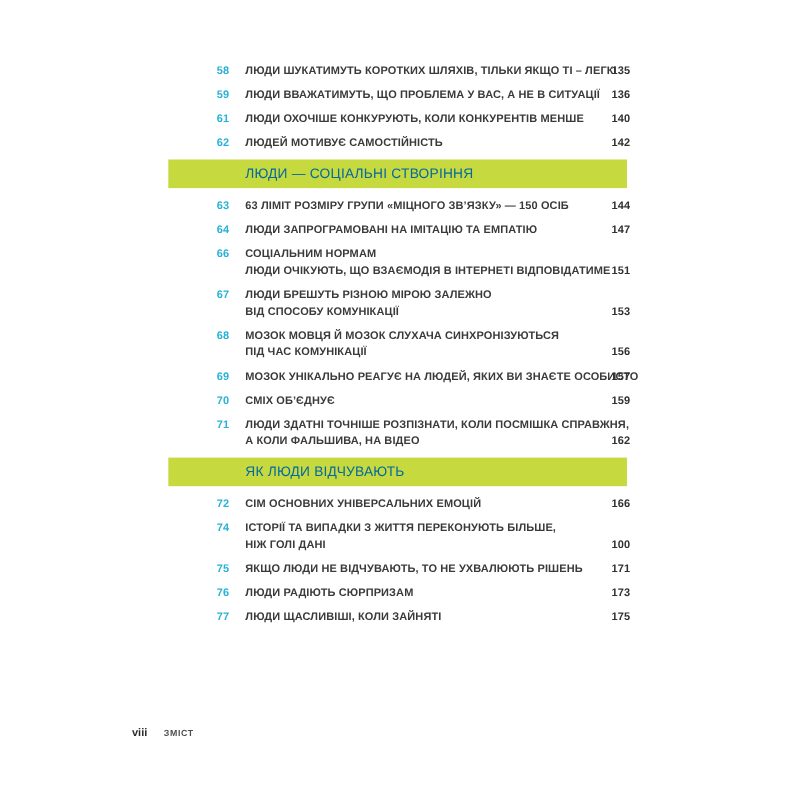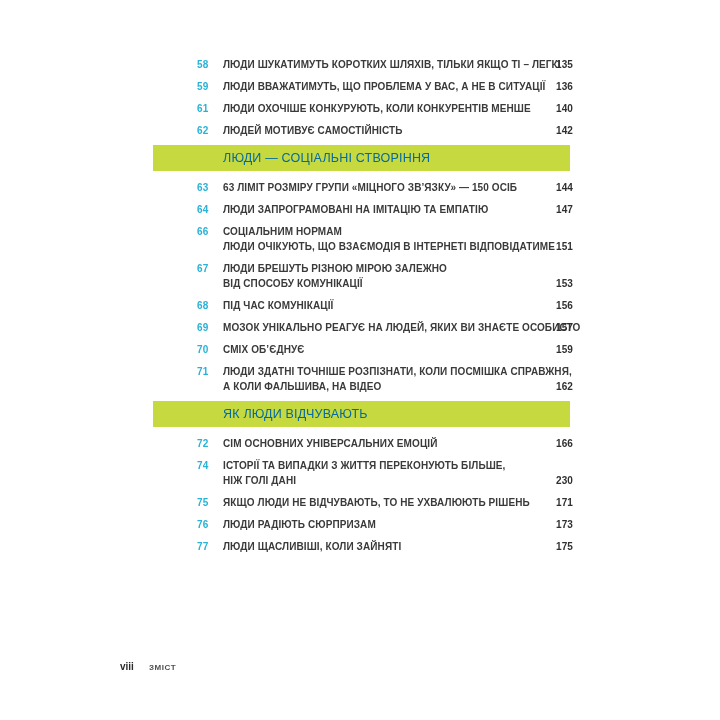--- a/index.html
+++ b/index.html
@@ -18,21 +18,21 @@
   .num{position:absolute;left:0;top:0;color:var(--accent);line-height:15px;}
   .lines{margin-left:26px;padding-right:26px;}
   .line{line-height:15px;white-space:nowrap;}
   .pg{position:absolute;right:0;bottom:0;line-height:15px;color:#303030;}
   .section-bar{
     height:26px;width:417px;margin:4px 0 9px -44px;
     background:var(--section);display:flex;align-items:center;
     box-sizing:border-box;padding-left:70px;
   }
   .section-title{font-size:12.5px;font-weight:normal;color:#0369a1;letter-spacing:0.2px;text-align:center;}
-  .footer{position:absolute;left:120px;top:661px;display:flex;align-items:flex-end;gap:15px;}
+  .footer{position:absolute;left:120px;top:661px;display:flex;align-items:center;gap:15px;}
   .footer-num{font-size:10px;font-weight:bold;color:#2b2b2b;}
   .footer-label{font-size:8px;font-weight:bold;color:#4f4f4f;letter-spacing:0.6px;}
 </style>
 </head>
 <body>
 
 <div class="page">
   <div class="content">
   <div class="row">
     <span class="num">58</span>
@@ -102,20 +102,21 @@
     <div class="lines">
           <div class="line">ЛЮДИ БРЕШУТЬ РІЗНОЮ МІРОЮ ЗАЛЕЖНО</div>
           <div class="line">ВІД СПОСОБУ КОМУНІКАЦІЇ</div>
         </div>
     <span class="pg">153</span>
   </div>
 
   <div class="row">
     <span class="num">68</span>
     <div class="lines">
+          <div class="line">МОЗОК МОВЦЯ Й МОЗОК СЛУХАЧА СИНХРОНІЗУЮТЬСЯ</div>
           <div class="line">ПІД ЧАС КОМУНІКАЦІЇ</div>
         </div>
     <span class="pg">156</span>
   </div>
 
   <div class="row">
     <span class="num">69</span>
     <div class="lines">
           <div class="line">МОЗОК УНІКАЛЬНО РЕАГУЄ НА ЛЮДЕЙ, ЯКИХ ВИ ЗНАЄТЕ ОСОБИСТО</div>
         </div>
@@ -151,21 +152,21 @@
     <span class="pg">166</span>
   </div>
 
 
   <div class="row">
     <span class="num">74</span>
     <div class="lines">
           <div class="line">ІСТОРІЇ ТА ВИПАДКИ З ЖИТТЯ ПЕРЕКОНУЮТЬ БІЛЬШЕ,</div>
           <div class="line">НІЖ ГОЛІ ДАНІ</div>
         </div>
-    <span class="pg">230</span>
+    <span class="pg">100</span>
   </div>
 
   <div class="row">
     <span class="num">75</span>
     <div class="lines">
           <div class="line">ЯКЩО ЛЮДИ НЕ ВІДЧУВАЮТЬ, ТО НЕ УХВАЛЮЮТЬ РІШЕНЬ</div>
         </div>
     <span class="pg">171</span>
   </div>
 

